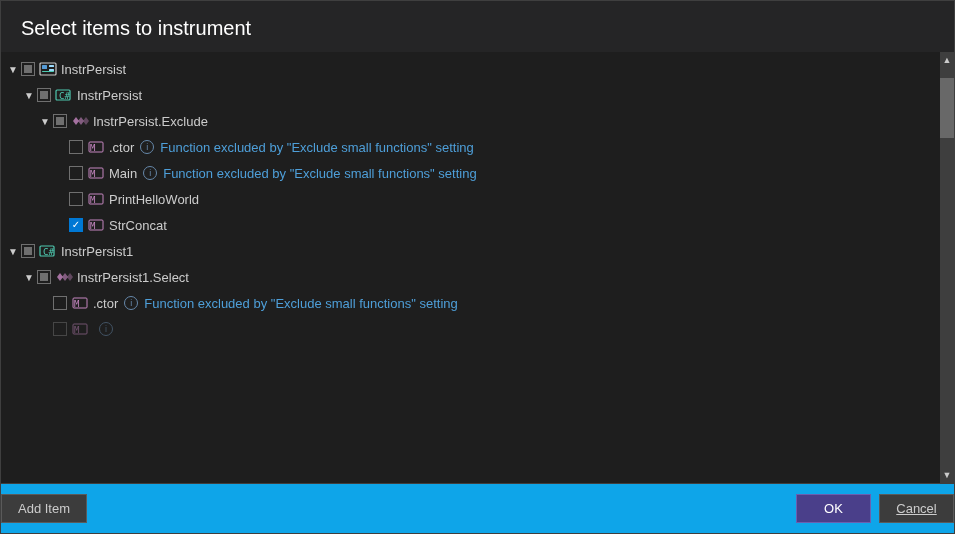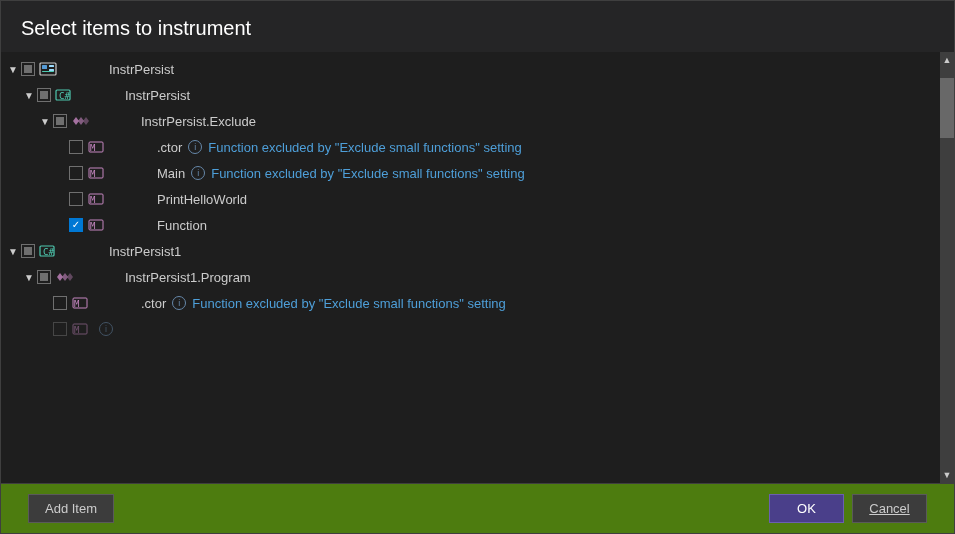--- a/index.html
+++ b/index.html
@@ -148,21 +148,20 @@
       height: 16px;
       margin-right: 4px;
       display: inline-flex;
       align-items: center;
       justify-content: center;
       flex-shrink: 0;
       font-size: 12px;
     }
     .node-label {
       color: #cccccc;
-      margin-left: 48px;
     }
     .info-icon {
       display: inline-flex;
       align-items: center;
       justify-content: center;
       width: 14px;
       height: 14px;
       border-radius: 50%;
       border: 1px solid #6688aa;
       color: #6688aa;
@@ -173,22 +172,22 @@
     }
     .excluded-link {
       color: #4e9fd9;
       text-decoration: none;
       cursor: pointer;
     }
     .dialog-footer {
       display: flex;
       align-items: center;
       justify-content: space-between;
-      padding: 10px 27px;
-      background: #4d7c0f;
+      padding: 10px 0;
+      background: #0ea5e9;
       border-top: 1px solid #3f3f3f;
       flex-shrink: 0;
     }
     .add-item-btn {
       background: #3c3c3c;
       border: 1px solid #5a5a5a;
       color: #cccccc;
       padding: 6px 16px;
       cursor: pointer;
       font-size: 13px;
@@ -338,21 +337,21 @@
       <div class="tree-row">
         <span class="indent" style="width:52px"></span>
         <span class="expand-placeholder"></span>
         <span class="checkbox checked"></span>
         <span class="node-icon">
           <svg class="svg-method" viewBox="0 0 18 16" fill="none" xmlns="http://www.w3.org/2000/svg">
             <rect x="2" y="3" width="14" height="10" rx="1" fill="none" stroke="#c586c0" stroke-width="1"></rect>
             <text x="3" y="12" font-size="9" fill="#c586c0" font-family="monospace">M</text>
           </svg>
         </span>
-        <span class="node-label">Function</span>
+        <span class="node-label">StrConcat</span>
       </div>
 
       <div class="tree-row">
         <span class="indent" style="width:4px"></span>
         <span class="expand-btn">▼</span>
         <span class="checkbox indeterminate"></span>
         <span class="node-icon">
           <svg class="svg-class" viewBox="0 0 18 16" fill="none" xmlns="http://www.w3.org/2000/svg">
             <rect x="1" y="3" width="14" height="10" rx="1" stroke="#4ec9b0" stroke-width="1.2" fill="none"></rect>
             <text x="4" y="12" font-size="9" fill="#4ec9b0" font-family="monospace">C#</text>
@@ -365,21 +364,21 @@
         <span class="indent" style="width:20px"></span>
         <span class="expand-btn">▼</span>
         <span class="checkbox indeterminate"></span>
         <span class="node-icon">
           <svg class="svg-namespace" viewBox="0 0 18 16" fill="none" xmlns="http://www.w3.org/2000/svg">
             <path d="M2 8 L5 4 L8 8 L5 12 Z" fill="#c586c0" opacity="0.8"></path>
             <path d="M7 8 L10 4 L13 8 L10 12 Z" fill="#c586c0" opacity="0.6"></path>
             <path d="M12 8 L15 4 L18 8 L15 12 Z" fill="#c586c0" opacity="0.4"></path>
           </svg>
         </span>
-        <span class="node-label">InstrPersist1.Program</span>
+        <span class="node-label">InstrPersist1.Select</span>
       </div>
 
       <div class="tree-row">
         <span class="indent" style="width:36px"></span>
         <span class="expand-placeholder"></span>
         <span class="checkbox"></span>
         <span class="node-icon">
           <svg class="svg-method" viewBox="0 0 18 16" fill="none" xmlns="http://www.w3.org/2000/svg">
             <rect x="2" y="3" width="14" height="10" rx="1" fill="none" stroke="#c586c0" stroke-width="1"></rect>
             <text x="3" y="12" font-size="9" fill="#c586c0" font-family="monospace">M</text>

